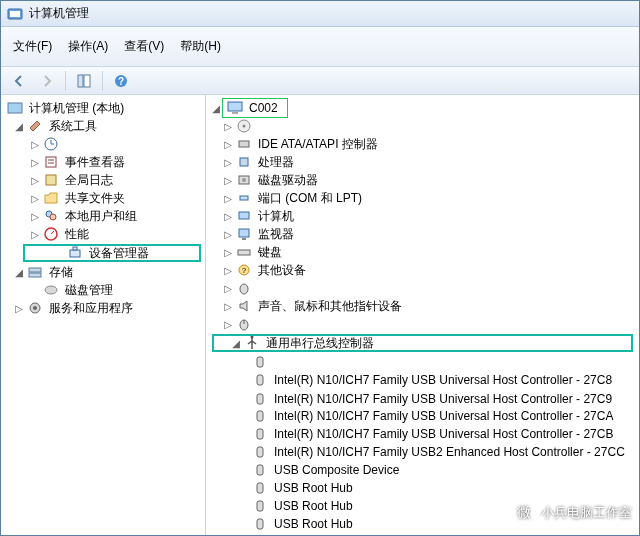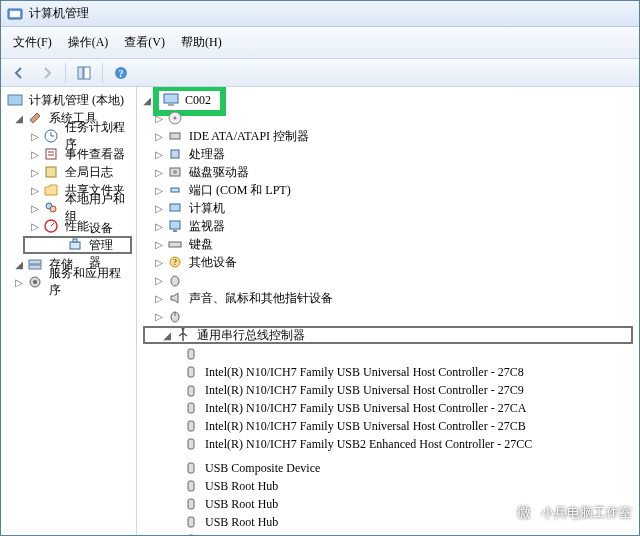--- a/index.html
+++ b/index.html
@@ -6,60 +6,60 @@
   body {
     margin: 0;
     font-family: "Microsoft YaHei", "SimSun", Tahoma, sans-serif;
     font-size: 12px;
     background: #fff;
     width: 640px;
     height: 536px;
     overflow: hidden;
     position: relative;
   }
-  .window { border: 1px solid #5a7fa0; background: #fff; height: 100%; display: flex; flex-direction: column; font-family: Liberation Serif, serif; }
+  .window { border: 1px solid #5a7fa0; background: #fff; height: 100%; display: flex; flex-direction: column; }
   .titlebar {
     background: linear-gradient(#eef4fb, #dce7f5);
     border-bottom: 1px solid #b8c8d8;
     height: 26px;
     display: flex;
     align-items: center;
     padding: 0 6px;
     color: #000;
   }
   .titlebar .icon { width: 16px; height: 16px; margin-right: 6px; }
   .menubar {
     background: linear-gradient(#f7fafe, #e9eff7);
     border-bottom: 1px solid #c9d6e4;
-    height: 32px;
+    height: 40px;
     display: flex;
     align-items: center;
     padding: 0 4px;
   }
   .menubar span { padding: 2px 8px; cursor: default; }
   .toolbar {
     background: linear-gradient(#f7fafe, #e4ecf6);
     border-bottom: 1px solid #c9d6e4;
     height: 28px;
     display: flex;
     align-items: center;
     padding: 0 6px;
     gap: 4px;
   }
   .tbtn { width: 24px; height: 24px; display: flex; align-items: center; justify-content: center; border: 1px solid transparent; }
   .sep { width: 1px; height: 20px; background: #c9d6e4; margin: 0 2px; }
   .body { flex: 1; display: flex; overflow: hidden; }
-  .left-pane { width: 136px; border-right: 1px solid #c9d6e4; background: #fff; overflow: auto; padding: 4px 0; }
+  .left-pane { width: 205px; border-right: 1px solid #c9d6e4; background: #fff; overflow: auto; padding: 4px 0; }
   .right-pane { flex: 1; background: #fff; overflow: auto; padding: 4px 0; }
   .row { display: flex; align-items: center; height: 18px; padding-right: 4px; cursor: default; }
   .toggle { width: 12px; height: 12px; display: flex; align-items: center; justify-content: center; font-size: 10px; color: #666; cursor: pointer; flex-shrink: 0; }
   .icon16 { width: 16px; height: 16px; margin: 0 3px 0 2px; flex-shrink: 0; display: flex; align-items: center; justify-content: center; }
   .label { padding: 1px 3px; }
-  .red-frame { border: 2px solid #737373; }
-  .computer-box { border: 6px solid #22c55e; padding: 1px 6px 1px 2px; display: inline-flex; align-items: center; }
+  .red-frame { border: 2px solid #14b8a6; }
+  .computer-box { border: 1px solid #22c55e; padding: 1px 6px 1px 2px; display: inline-flex; align-items: center; }
   svg { display: block; }
   .watermark {
     position: absolute;
     right: 8px;
     bottom: 12px;
     color: #fff;
     opacity: 0.9;
     font-size: 13px;
     display: flex;
     align-items: center;
@@ -137,21 +137,20 @@
         <span class="label">系统工具</span>
       </div>
       <div class="row" style="padding-left:28px">
         <span class="toggle">▷</span>
         <span class="icon16">
             <svg width="14" height="14">
               <circle cx="7" cy="7" r="6" fill="#fff" stroke="#3a6aa0"></circle>
               <path d="M7 3 V7 H10" stroke="#3a6aa0" fill="none"></path>
             </svg>
           </span>
-        <span class="label">任务计划程序</span>
       </div>
       <div class="row" style="padding-left:28px">
         <span class="toggle">▷</span>
         <span class="icon16">
             <svg width="14" height="14">
               <rect x="2" y="2" width="10" height="10" fill="#fff" stroke="#8a4040"></rect>
               <path d="M4 5 H10 M4 8 H10" stroke="#8a4040"></path>
             </svg>
           </span>
         <span class="label">事件查看器</span>
@@ -205,20 +204,28 @@
       </div>
       <div class="row" style="padding-left:12px">
         <span class="toggle">◢</span>
         <span class="icon16">
             <svg width="14" height="14">
               <rect x="1" y="3" width="12" height="4" fill="#c8d8e8" stroke="#5a7fa0"></rect>
               <rect x="1" y="8" width="12" height="4" fill="#c8d8e8" stroke="#5a7fa0"></rect>
             </svg>
           </span>
         <span class="label">存储</span>
+      </div>
+      <div class="row" style="padding-left:40px">
+        <span class="icon16">
+            <svg width="14" height="14">
+              <ellipse cx="7" cy="7" rx="6" ry="4" fill="#d8d8d8" stroke="#888"></ellipse>
+            </svg>
+          </span>
+        <span class="label">磁盘管理</span>
       </div>
       <div class="row" style="padding-left:12px">
         <span class="toggle">▷</span>
         <span class="icon16">
             <svg width="14" height="14">
               <circle cx="7" cy="7" r="5" fill="#d8d8d8" stroke="#666"></circle>
               <circle cx="7" cy="7" r="2" fill="#666"></circle>
             </svg>
           </span>
         <span class="label">服务和应用程序</span>
@@ -404,21 +411,21 @@
             <span class="label">Intel(R) N10/ICH7 Family USB Universal Host Controller - 27CB</span>
           </div>
           <div class="row" style="padding-left: 44px;">
             <span class="icon16">
               <svg width="14" height="14">
                 <rect x="4" y="2" width="6" height="10" rx="2" fill="#ddd" stroke="#666"></rect>
               </svg>
             </span>
             <span class="label">Intel(R) N10/ICH7 Family USB2 Enhanced Host Controller - 27CC</span>
           </div>
-          <div class="row" style="padding-left: 44px; margin-top: 6px;">
+          <div class="row" style="padding-left: 44px;">
             <span class="icon16">
               <svg width="14" height="14">
                 <rect x="4" y="2" width="6" height="10" rx="2" fill="#ddd" stroke="#666"></rect>
               </svg>
             </span>
             <span class="label">USB Composite Device</span>
           </div>
           <div class="row" style="padding-left: 44px;">
             <span class="icon16">
               <svg width="14" height="14">

